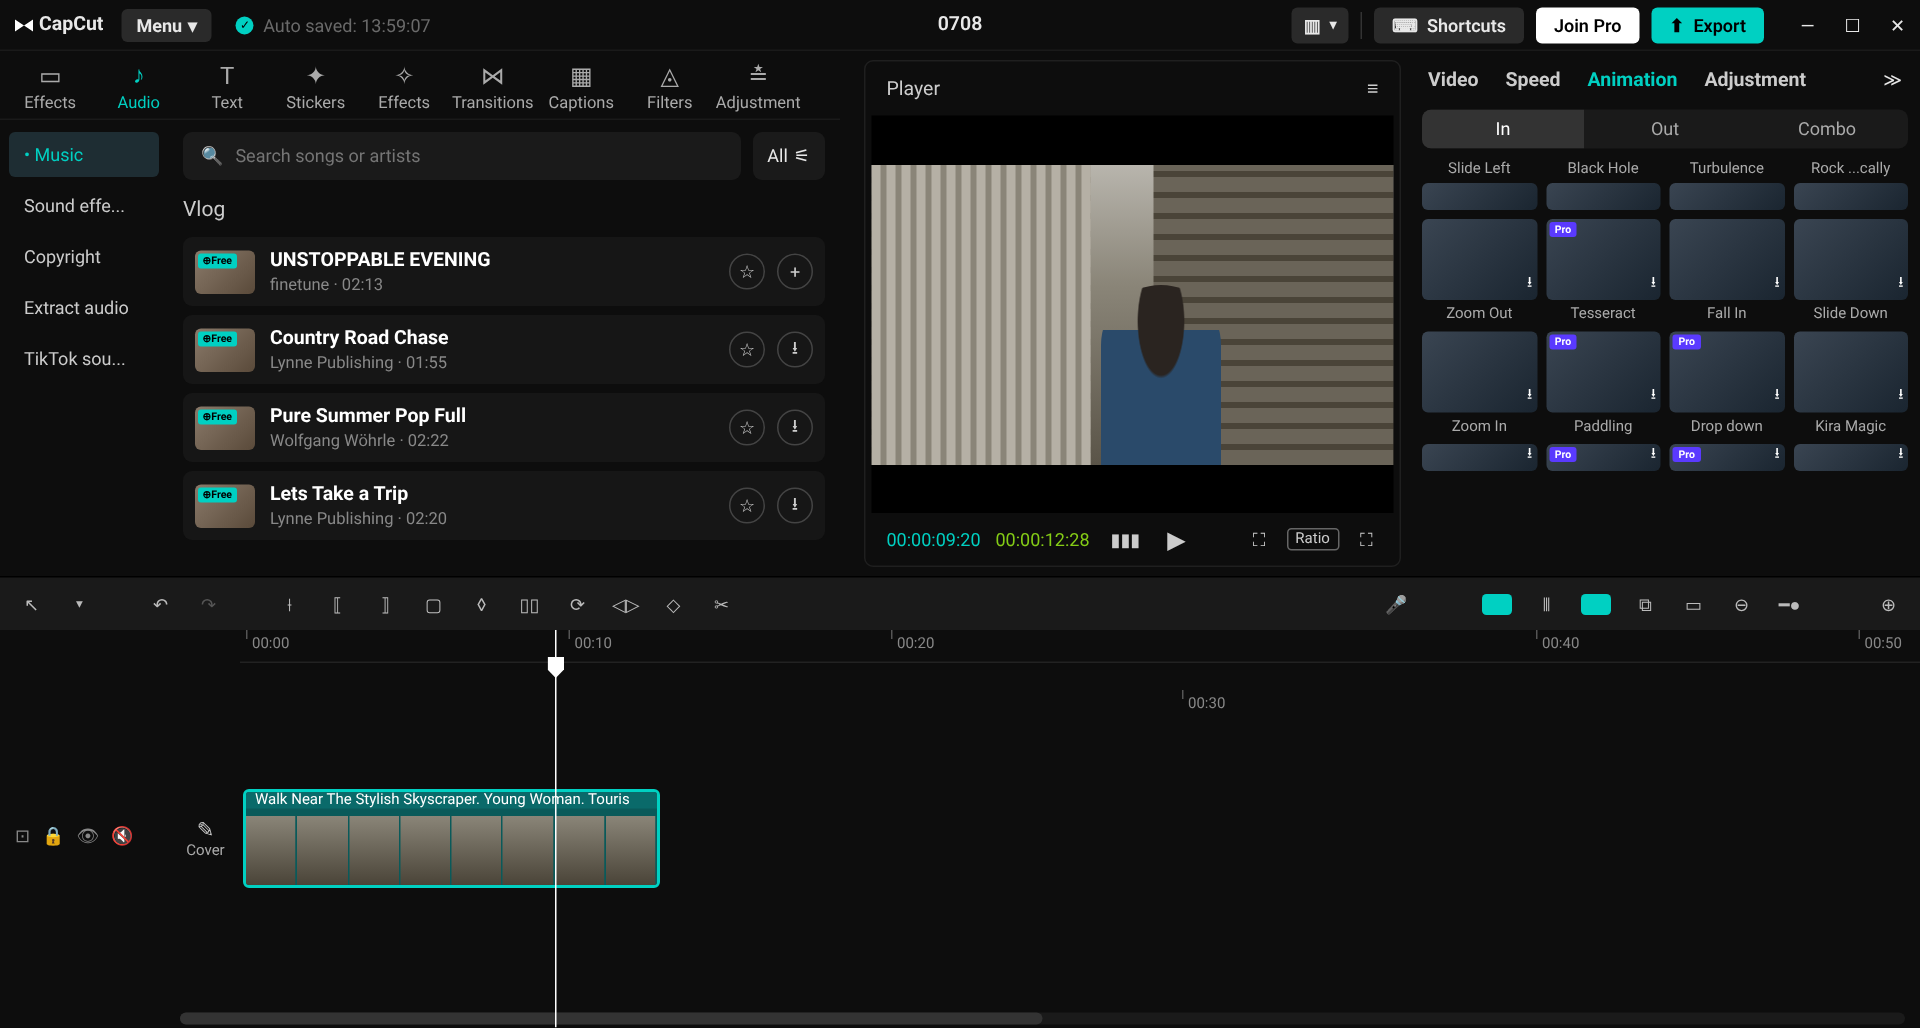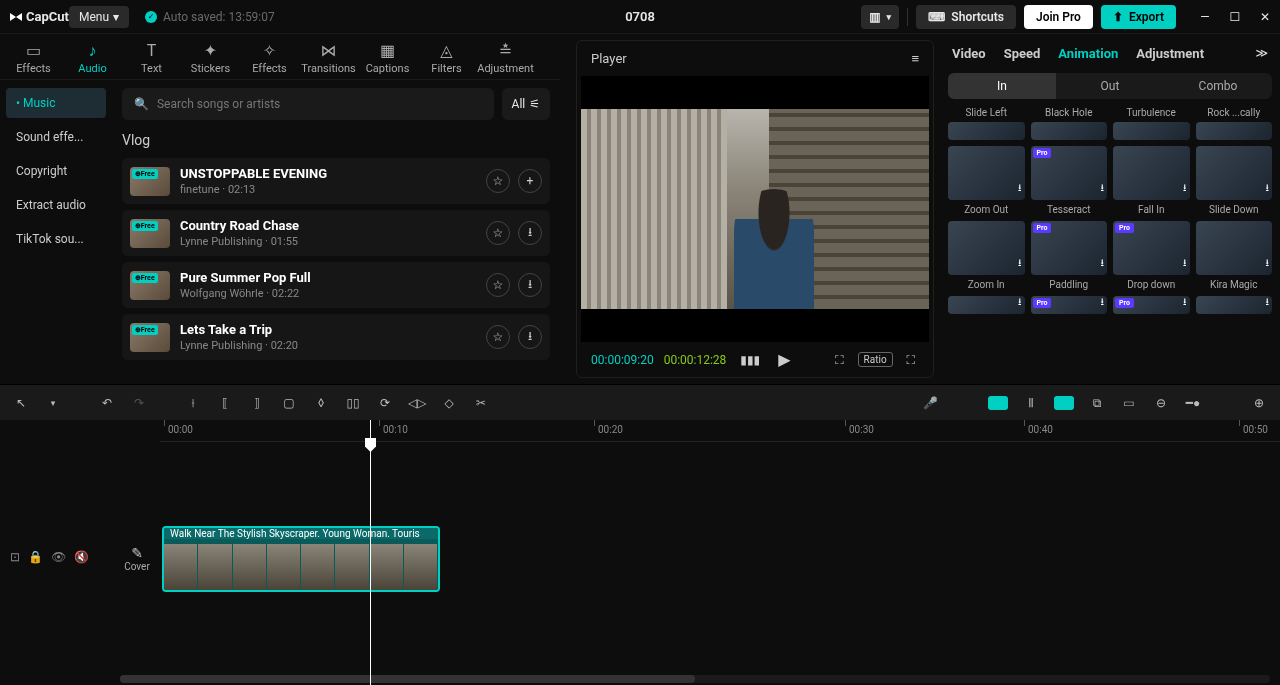--- a/index.html
+++ b/index.html
@@ -1,19 +1,19 @@
 <!DOCTYPE html>
 <html><head>
 <meta charset="utf-8">
 <style>
 *{margin:0;padding:0;box-sizing:border-box;font-family:-apple-system,BlinkMacSystemFont,"Segoe UI",Roboto,sans-serif}
 body{background:#0d0d0d;color:#e8e8e8;width:1280px;height:685px;overflow:hidden;font-size:12px}
 .titlebar{height:34px;display:flex;align-items:center;padding:0 8px;background:#0d0d0d;border-bottom:1px solid #1a1a1a}
 .logo{display:flex;align-items:center;font-weight:700;font-size:13px;gap:2px}
-.menu-btn{background:#2a2a2a;border-radius:4px;padding:4px 10px;display:flex;align-items:center;gap:4px;cursor:pointer;font-size:12px;font-weight:400}
+.menu-btn{background:#2a2a2a;border-radius:4px;padding:4px 10px;margin-left:12px;display:flex;align-items:center;gap:4px;cursor:pointer;font-size:12px;font-weight:700}
 .autosave{margin-left:16px;color:#6a6a6a;display:flex;align-items:center;gap:6px;font-size:12px}
 .check{width:12px;height:12px;background:#00d0c2;border-radius:50%;display:flex;align-items:center;justify-content:center;font-size:8px;color:#000}
 .project-name{position:absolute;left:50%;transform:translateX(-50%);font-weight:600;font-size:13px}
 .titlebar-right{margin-left:auto;display:flex;align-items:center;gap:8px}
 .tb-btn{background:#2a2a2a;border-radius:4px;padding:5px 12px;cursor:pointer;display:flex;align-items:center;gap:6px;font-size:12px;font-weight:600}
 .join-pro{background:#fff;color:#000}
 .export-btn{background:#00d0c2;color:#000}
 .win-controls{display:flex;gap:16px;margin-left:14px}
 .win-ctrl{width:14px;height:14px;cursor:pointer;display:flex;align-items:center;justify-content:center}
 .main{display:flex;height:350px}
@@ -441,21 +441,21 @@
   <span class="tt-icon">━●</span>
   <span style="width:20px"></span>
   <span class="tt-icon">⊕</span>
 </div>
 
 <div class="timeline">
   <div class="ruler" id="ruler">
       <div class="ruler-tick" style="left: 8px;">00:00</div>
       <div class="ruler-tick" style="left: 223px;">00:10</div>
       <div class="ruler-tick" style="left: 438px;">00:20</div>
-      <div class="ruler-tick" style="left: 689px;">00:30</div>
+      <div class="ruler-tick" style="left: 632px; margin-top: 40px;">00:30</div>
       <div class="ruler-tick" style="left: 868px;">00:40</div>
       <div class="ruler-tick" style="left: 1083px;">00:50</div>
     </div>
   <div class="playhead"></div>
   <div class="track-controls">
     <span class="tc-icon">⊡</span>
     <span class="tc-icon">🔒</span>
     <span class="tc-icon">👁</span>
     <span class="tc-icon">🔇</span>
   </div>

